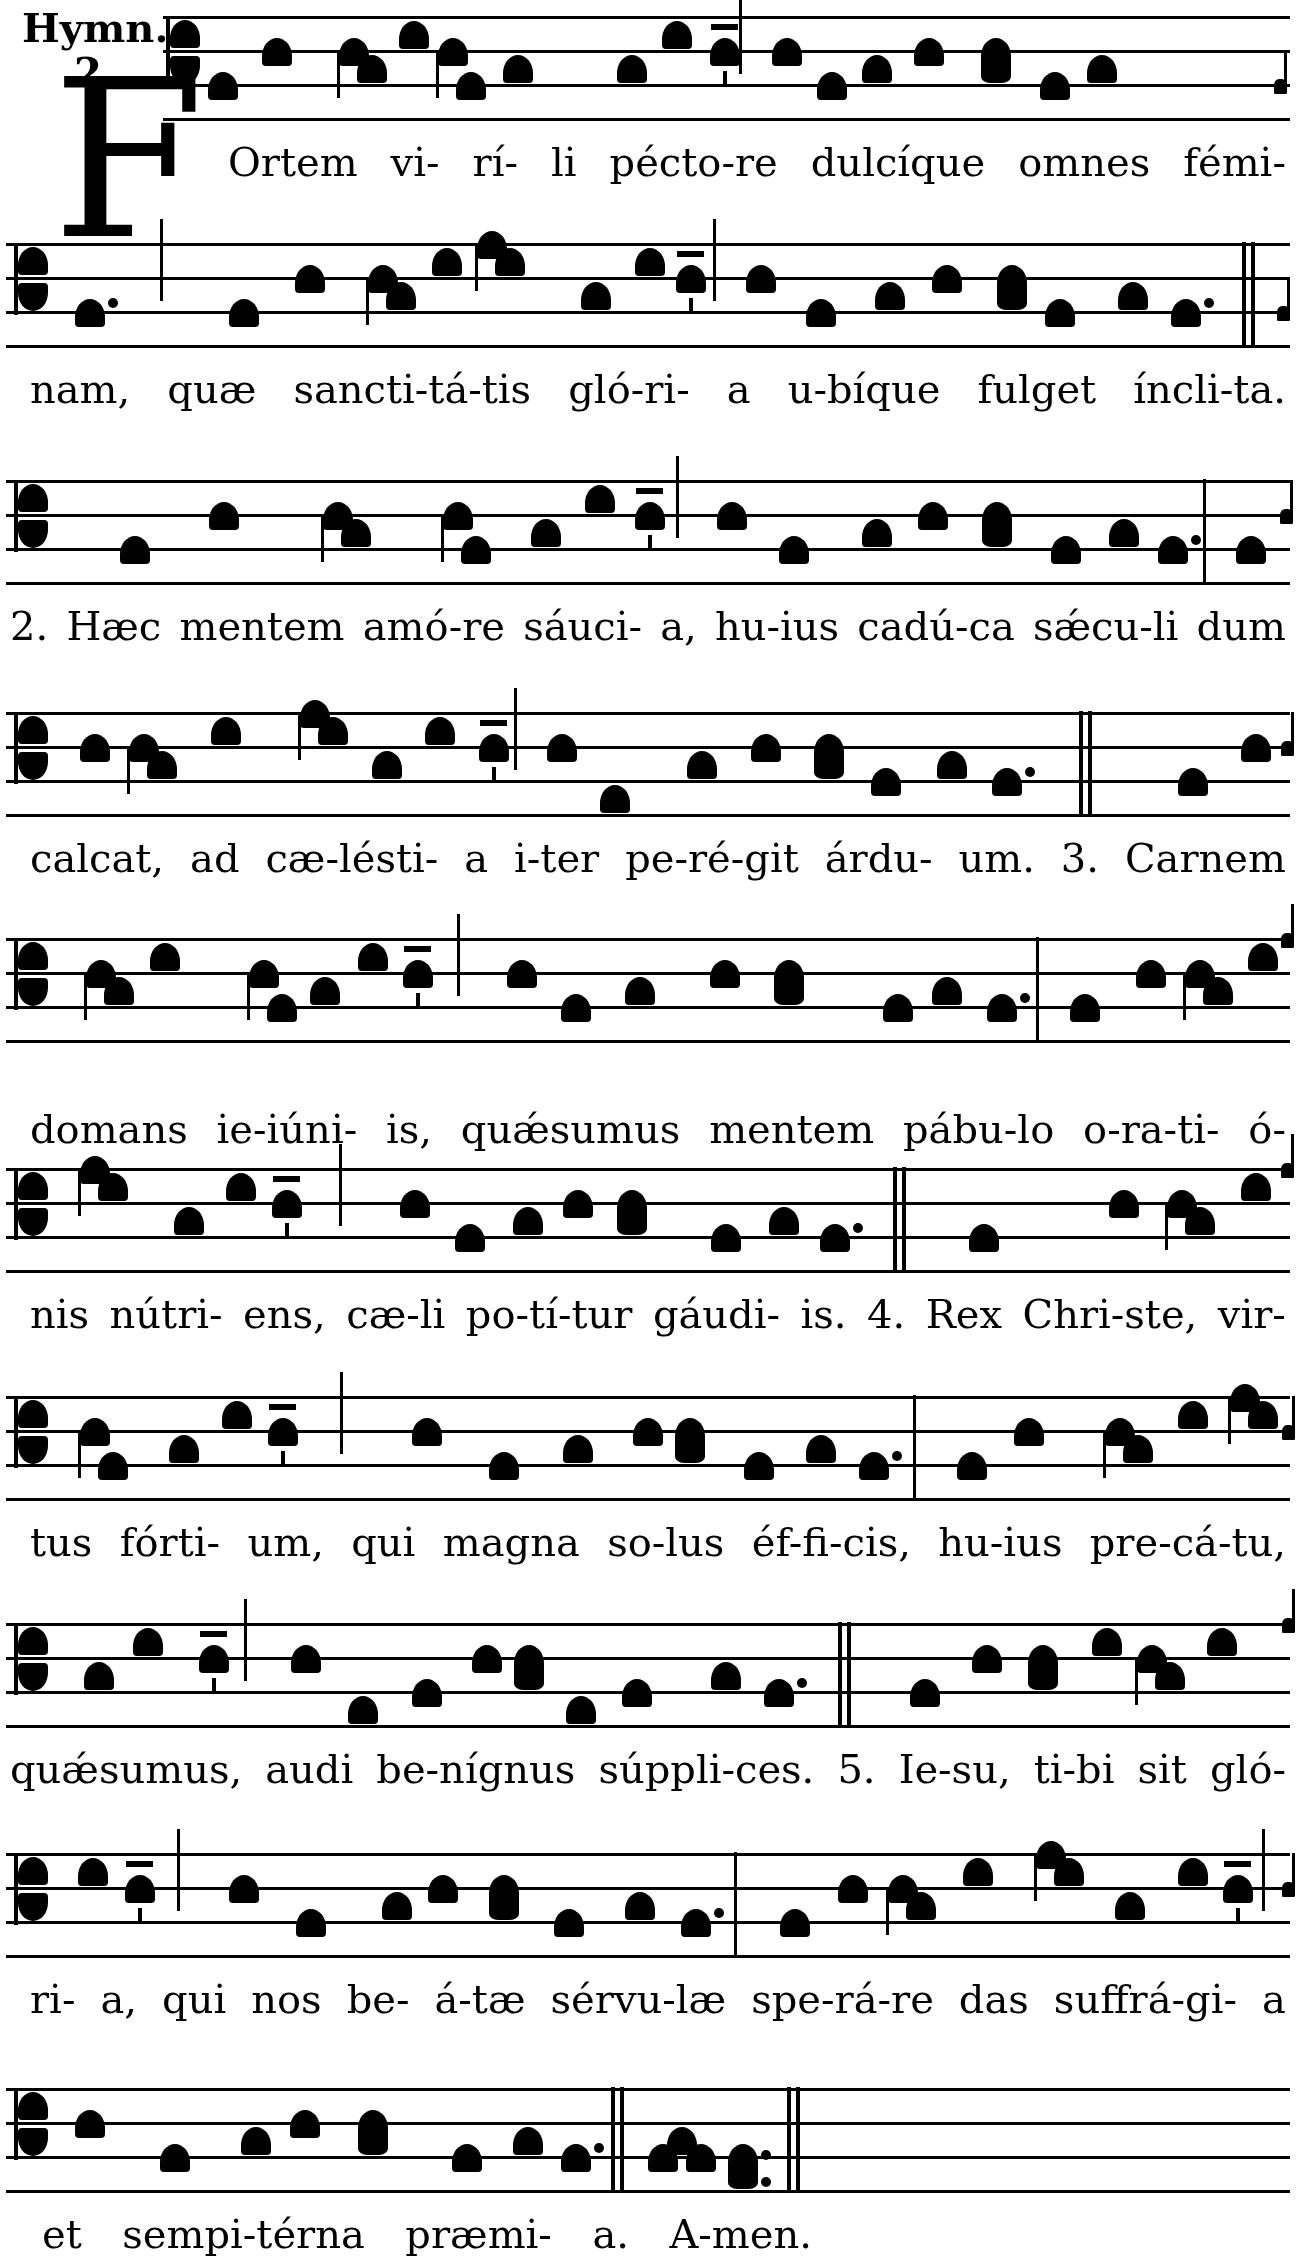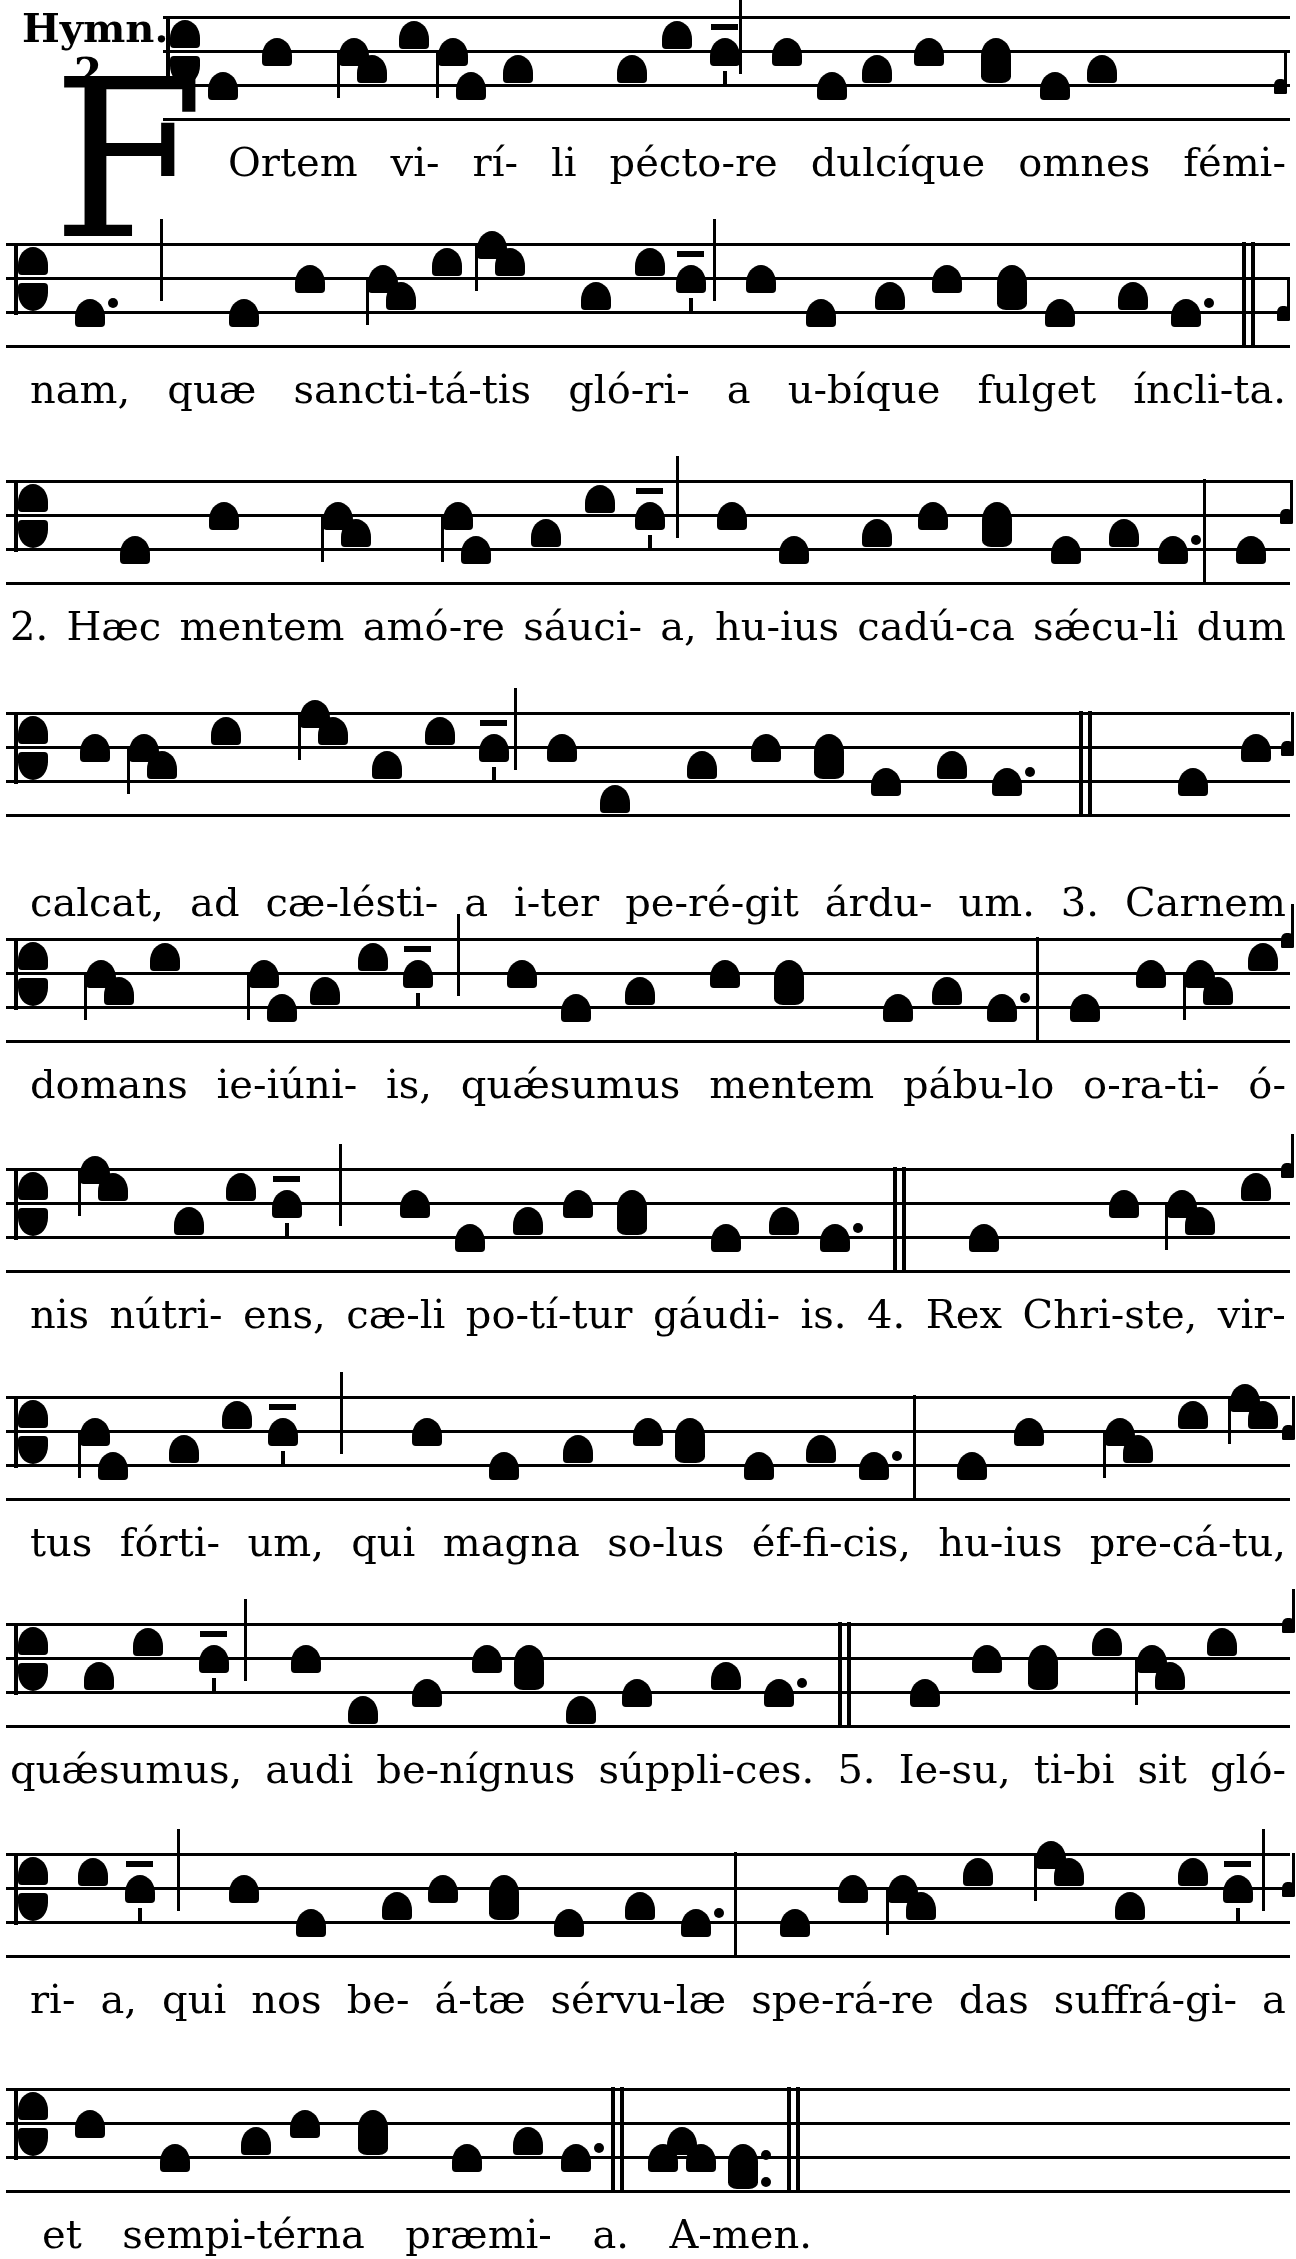--- a/index.html
+++ b/index.html
@@ -213,21 +213,21 @@
         <div class="pu" style="left: 72.5%; top: 38.5px;"></div>
         <div class="pu" style="left: 76.8%; top: 55.5px;"></div>
         <div class="dot" style="left: calc(76.8% + 33px); top: 54.5px;"></div>
         <div class="bar" style="left: 83.6%; top: -1px; height: 106px; width: 4px;"></div>
         <div class="bar" style="left: calc(83.6% + 9px); top: -1px; height: 106px; width: 4px;"></div>
         <div class="pu" style="left: 91.3%; top: 55.5px;"></div>
         <div class="pu" style="left: 96.2%; top: 21.5px;"></div>
         <div class="cu-sq" style="left: 99.3%; top: 28.5px;"></div>
         <div class="stem" style="left: calc(99.3% + 10px); top: -0.5px; height: 36px;"></div>
       </div>
-      <div class="lyric" style="top: 878px;">
+      <div class="lyric" style="top: 834px;">
         <span>calcat,</span>
         <span>ad</span>
         <span>cæ-lésti-</span>
         <span>a</span>
         <span>i-ter</span>
         <span>pe-ré-git</span>
         <span>árdu-</span>
         <span>um.</span>
         <span>3.</span>
         <span>Carnem</span>
@@ -266,21 +266,21 @@
         <div class="bar" style="left: 80.2%; top: -1px; height: 106px;"></div>
         <div class="pu" style="left: 82.9%; top: 55.5px;"></div>
         <div class="pu" style="left: 88%; top: 21.5px;"></div>
         <div class="stem" style="left: calc(91.8% - 2px); top: 35.5px; height: 46px;"></div>
         <div class="pu" style="left: 91.8%; top: 21.5px;"></div>
         <div class="pu" style="left: calc(91.8% + 18px); top: 38.5px;"></div>
         <div class="pu" style="left: 96.7%; top: 4.5px;"></div>
         <div class="cu-sq" style="left: 99.3%; top: -5.5px;"></div>
         <div class="stem" style="left: calc(99.3% + 10px); top: -34.5px; height: 36px;"></div>
       </div>
-      <div class="lyric" style="top: 1060px;">
+      <div class="lyric" style="top: 1105px;">
         <span>domans</span>
         <span>ie-iúni-</span>
         <span>is,</span>
         <span>quǽsumus</span>
         <span>mentem</span>
         <span>pábu-lo</span>
         <span>o-ra-ti-</span>
         <span>ó-</span>
       </div>
       <div class="staff" style="top: 1168px;">

